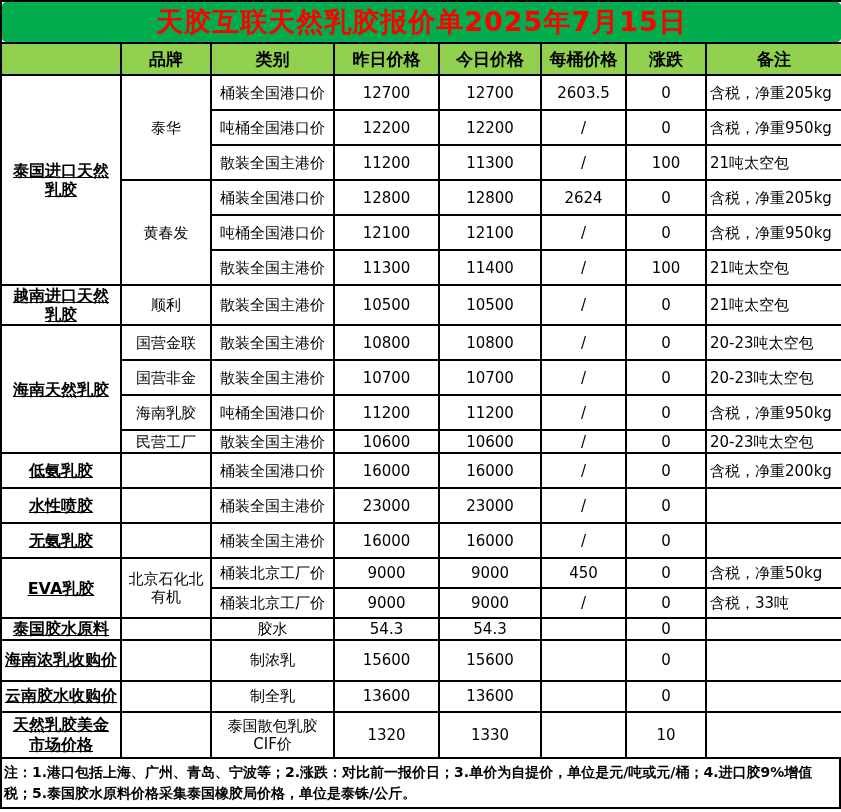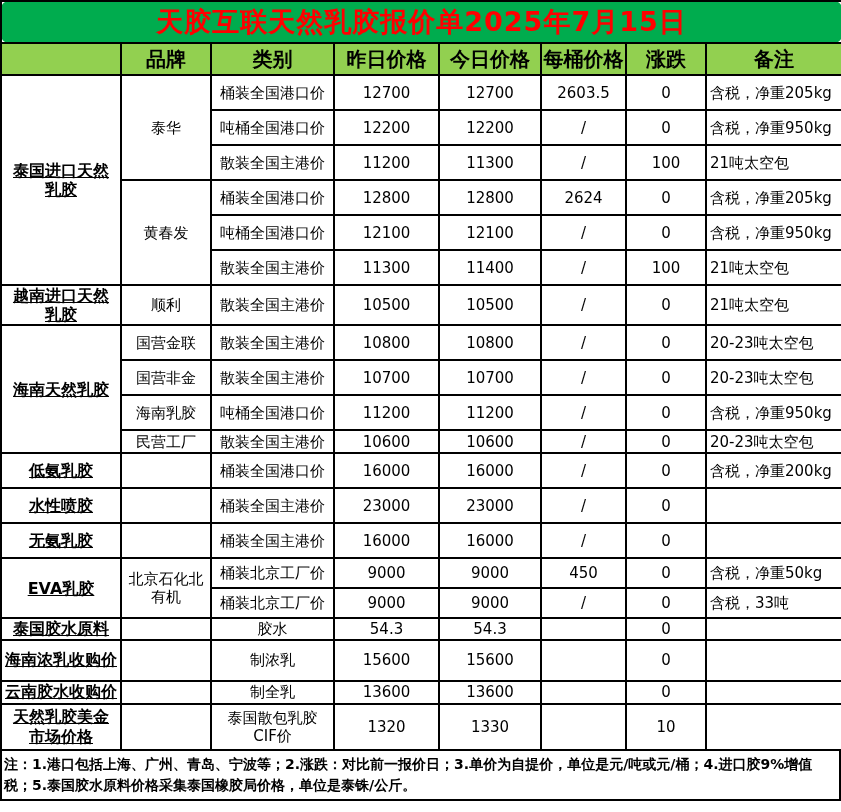--- a/index.html
+++ b/index.html
@@ -25,21 +25,21 @@
     color:var(--title-fg);
     font-size:27px;
     font-weight:bold;
     text-align:center;
     letter-spacing:1px;
     border-radius:8px;
   }
   tr.head-row th {
     height:28px;
     background:var(--header-bg);
-    font-size:20px;
+    font-size:17px;
     font-weight:bold;
     text-align:center;
   }
   .price-table td {
     font-size:15px;
     text-align:center;
     line-height:1.2;
     padding:0 1px;
   }
   .price-table td.cat {
@@ -255,21 +255,21 @@
       <tr style="height: 41px; margin-left: 36px;">
         <td class="cat">海南浓乳收购价</td>
         <td class="brand"></td>
         <td class="type">制浓乳</td>
         <td class="num">15600</td>
         <td class="num">15600</td>
         <td class="num"></td>
         <td class="num">0</td>
         <td class="remark"></td>
       </tr>
-      <tr style="height: 23px;">
+      <tr style="height: 31px;">
         <td class="cat">云南胶水收购价</td>
         <td class="brand"></td>
         <td class="type">制全乳</td>
         <td class="num">13600</td>
         <td class="num">13600</td>
         <td class="num"></td>
         <td class="num">0</td>
         <td class="remark"></td>
       </tr>
       <tr style="height: 46px;">

